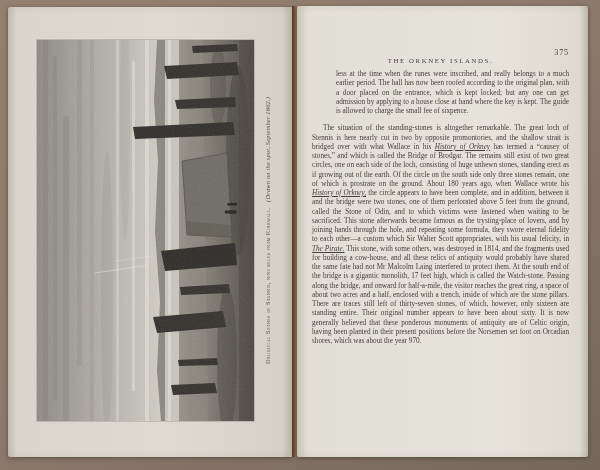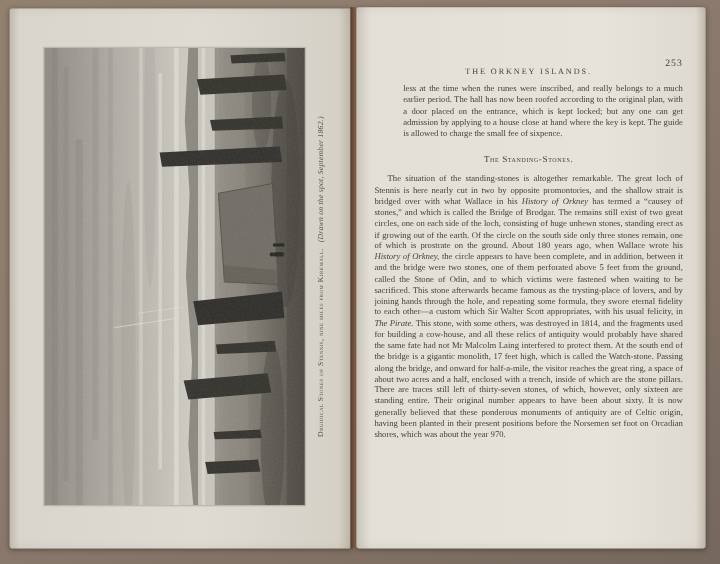--- a/index.html
+++ b/index.html
@@ -63,21 +63,21 @@
   .para {
     margin: 0; text-align: justify;
     font-size: 7.2px; line-height: 9.25px; color: #433f39;
   }
   .para.first { margin-top: 11px; margin-left: 24px; }
   .section-heading {
     margin: 12px 0 0 0; text-align: center; font-weight: normal;
     font-variant: small-caps; font-size: 7.6px; letter-spacing: 0.5px; color: #45413c;
   }
   .para.second { margin-top: 8px; text-indent: 11px; }
-  .para i { font-style: italic; }
+  .para i { font-style: italic; text-decoration: underline; }
 </style>
 </head>
 <body>
 
 <div style="position:absolute;inset:0;">
 
   <div class="page page-left">
 
     <div class="engraving">
       <div class="engraving-inner">
@@ -162,24 +162,23 @@
     </div>
   </div>
 
   <div class="seam"></div>
 
   <div class="page page-right">
     <div class="text-col">
 
       <div class="running-row">
         <span class="running-head">THE ORKNEY ISLANDS.</span>
-        <span class="page-number">253</span>
+        <span class="page-number">375</span>
       </div>
 
       <p class="para first">less at the time when the runes were inscribed, and really belongs to a much earlier period.  The hall has now been roofed according to the original plan, with a door placed on the entrance, which is kept locked; but any one can get admission by applying to a house close at hand where the key is kept.  The guide is allowed to charge the small fee of sixpence.</p>
 
-      <h3 class="section-heading">The Standing-Stones.</h3>
 
       <p class="para second"><span>The situation of the standing-stones is altogether remarkable.  The great loch of Stennis is here nearly cut in two by opposite promontories, and the shallow strait is bridged over with what Wallace in his </span><i>History of Orkney</i><span> has termed a “causey of stones,” and which is called the Bridge of Brodgar.  The remains still exist of two great circles, one on each side of the loch, consisting of huge unhewn stones, standing erect as if growing out of the earth.  Of the circle on the south side only three stones remain, one of which is prostrate on the ground.  About 180 years ago, when Wallace wrote his </span><i>History of Orkney,</i><span> the circle appears to have been complete, and in addition, between it and the bridge were two stones, one of them perforated above 5 feet from the ground, called the Stone of Odin, and to which victims were fastened when waiting to be sacrificed.  This stone afterwards became famous as the trysting-place of lovers, and by joining hands through the hole, and repeating some formula, they swore eternal fidelity to each other—a custom which Sir Walter Scott appropriates, with his usual felicity, in </span><i>The Pirate.</i><span>  This stone, with some others, was destroyed in 1814, and the fragments used for building a cow-house, and all these relics of antiquity would probably have shared the same fate had not Mr Malcolm Laing interfered to protect them.  At the south end of the bridge is a gigantic monolith, 17 feet high, which is called the Watch-stone.  Passing along the bridge, and onward for half-a-mile, the visitor reaches the great ring, a space of about two acres and a half, enclosed with a trench, inside of which are the stone pillars.  There are traces still left of thirty-seven stones, of which, however, only sixteen are standing entire.  Their original number appears to have been about sixty.  It is now generally believed that these ponderous monuments of antiquity are of Celtic origin, having been planted in their present positions before the Norsemen set foot on Orcadian shores, which was about the year 970.</span></p>
 
     </div>
   </div>
 </div>
 
 </body></html>

